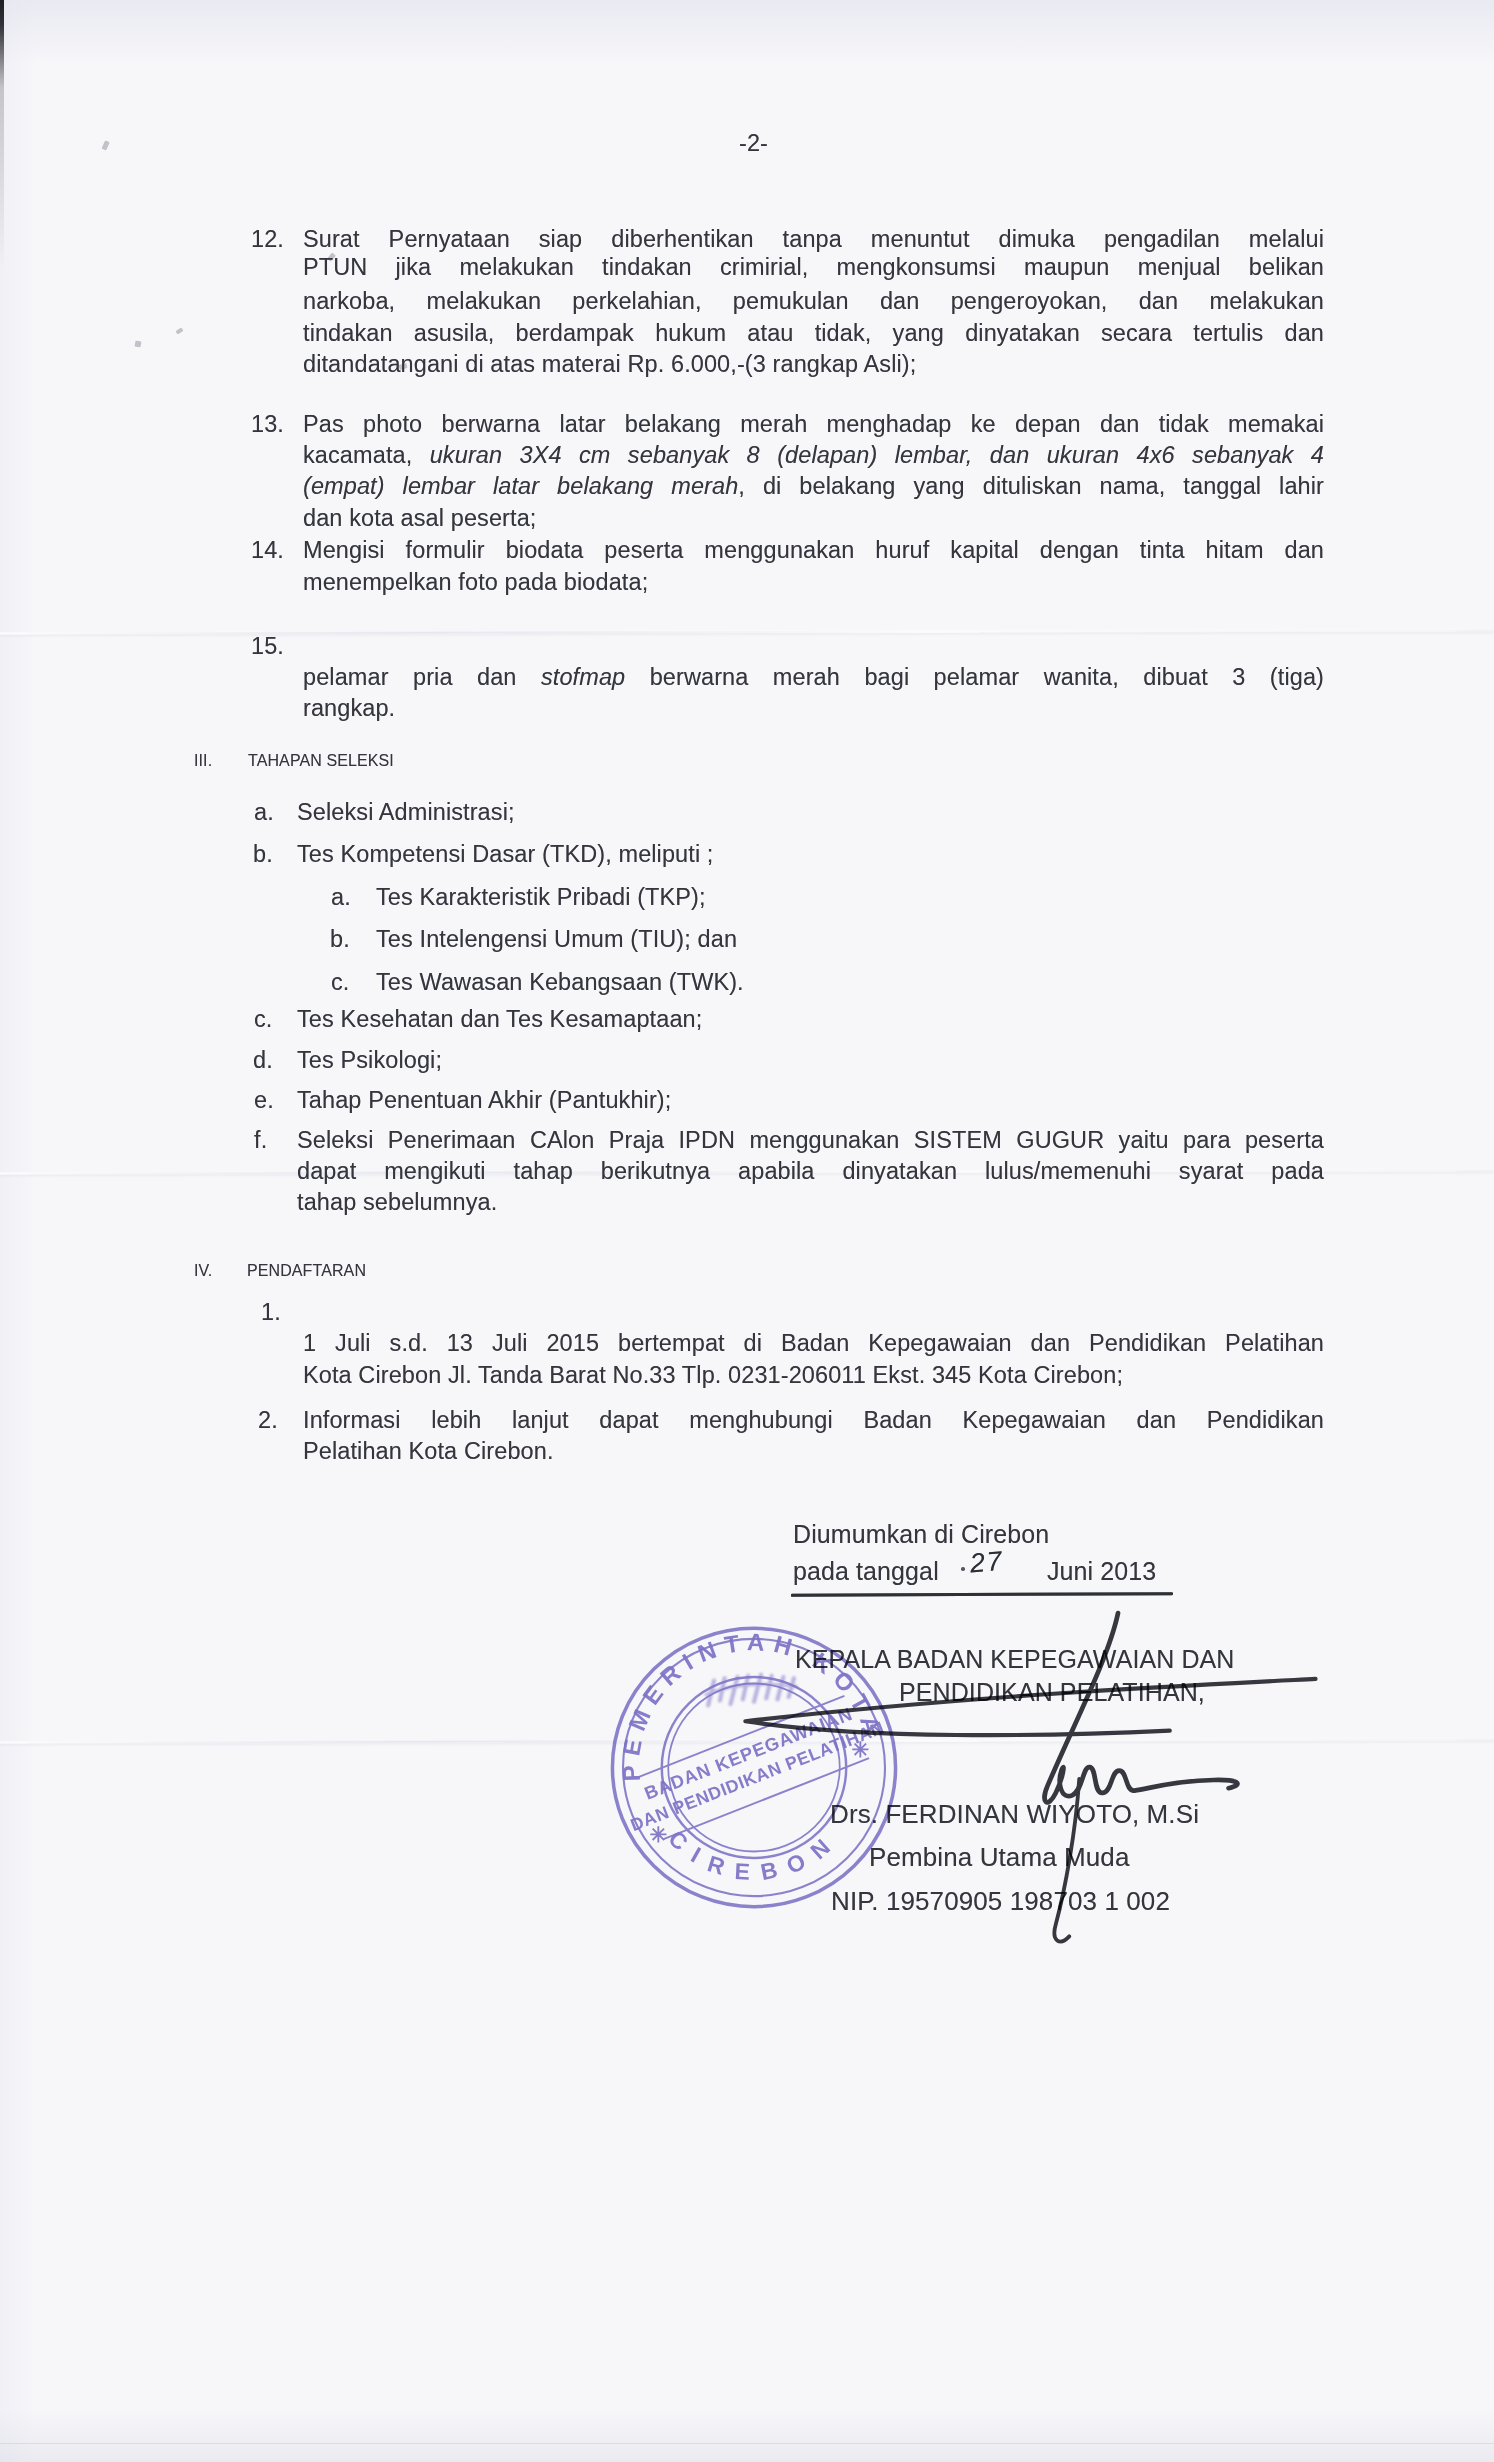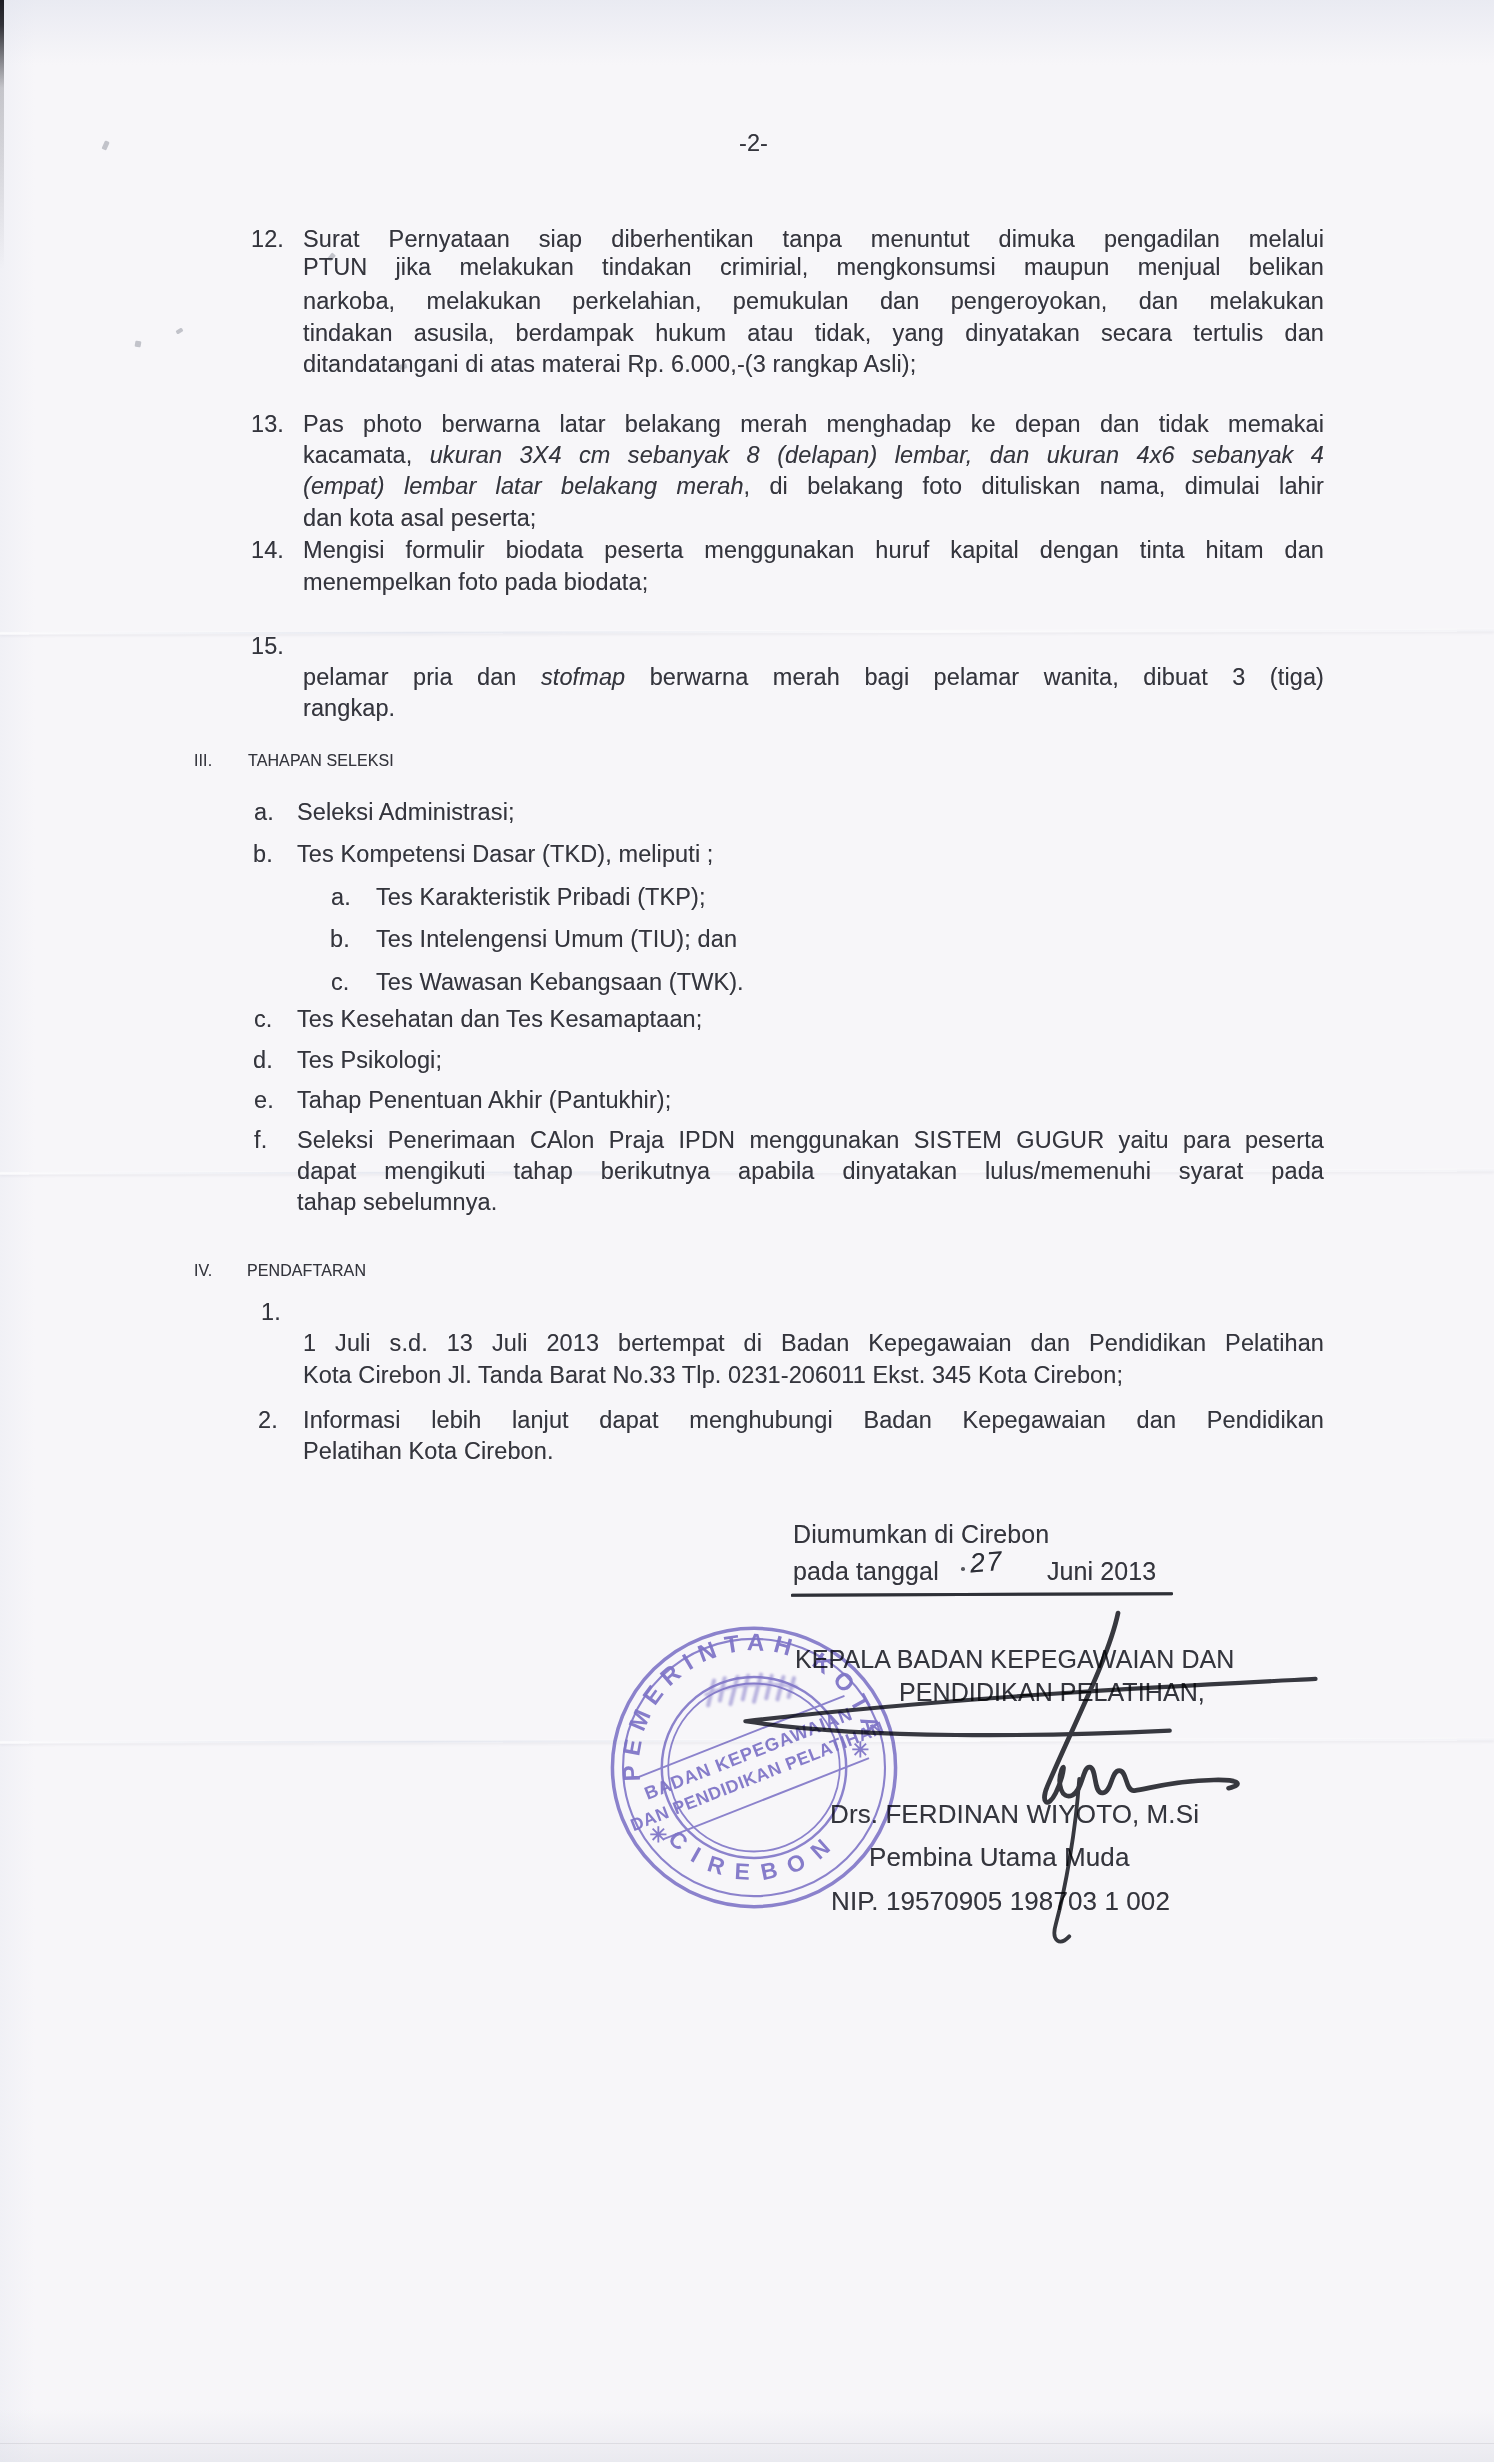--- a/index.html
+++ b/index.html
@@ -58,21 +58,21 @@
   <div class="num" style="left:251px;top:226px">12.</div>
   <div class="t j" style="left:303px;top:226px;width:1021px">Surat Pernyataan siap diberhentikan tanpa menuntut dimuka pengadilan melalui</div>
   <div class="t j" style="left:303px;top:254px;width:1021px">PTUN jika melakukan tindakan crimirial, mengkonsumsi maupun menjual belikan</div>
   <div class="t j" style="left:303px;top:288px;width:1021px">narkoba, melakukan perkelahian, pemukulan dan pengeroyokan, dan melakukan</div>
   <div class="t j" style="left:303px;top:320px;width:1021px">tindakan asusila, berdampak hukum atau tidak, yang dinyatakan secara tertulis dan</div>
   <div class="t" style="left:303px;top:351px">ditandatangani di atas materai Rp. 6.000,-(3 rangkap Asli);</div>
 
   <div class="num" style="left:251px;top:411px">13.</div>
   <div class="t j" style="left:303px;top:411px;width:1021px">Pas photo berwarna latar belakang merah menghadap ke depan dan tidak memakai</div>
   <div class="t j" style="left:303px;top:442px;width:1021px"><span>kacamata, </span><span class="it">ukuran 3X4 cm sebanyak 8 (delapan) lembar, dan ukuran 4x6 sebanyak 4</span></div>
-  <div class="t j" style="left:303px;top:473px;width:1021px"><span class="it">(empat) lembar latar belakang merah</span><span>, di belakang foto dituliskan nama, dimulai lahir</span></div>
+  <div class="t j" style="left:303px;top:473px;width:1021px"><span class="it">(empat) lembar latar belakang merah</span><span>, di belakang yang dituliskan nama, tanggal lahir</span></div>
   <div class="t" style="left:303px;top:505px">dan kota asal peserta;</div>
 
   <div class="num" style="left:251px;top:537px">14.</div>
   <div class="t j" style="left:303px;top:537px;width:1021px">Mengisi formulir biodata peserta menggunakan huruf kapital dengan tinta hitam dan</div>
   <div class="t" style="left:303px;top:569px">menempelkan foto pada biodata;</div>
 
   <div class="num" style="left:251px;top:633px">15.</div>
   <div class="t j" style="left:303px;top:664px;width:1021px"><span>pelamar pria dan </span><span class="it">stofmap</span><span> berwarna merah bagi pelamar wanita, dibuat 3 (tiga)</span></div>
   <div class="t" style="left:303px;top:695px">rangkap.</div>
 
@@ -105,21 +105,21 @@
 
   <div class="num" style="left:254px;top:1127px">f.</div>
   <div class="t j" style="left:297px;top:1127px;width:1027px"><span>Seleksi Penerimaan CAlon Praja IPDN menggunakan </span><span class="b">SISTEM GUGUR</span><span> yaitu para peserta</span></div>
   <div class="t j" style="left:297px;top:1158px;width:1027px">dapat mengikuti tahap berikutnya apabila dinyatakan lulus/memenuhi syarat pada</div>
   <div class="t" style="left:297px;top:1189px">tahap sebelumnya.</div>
 
   <div class="t heading" style="left:194px;top:1262px">IV.</div>
   <div class="t heading" style="left:247px;top:1262px">PENDAFTARAN</div>
 
   <div class="num" style="left:261px;top:1299px">1.</div>
-  <div class="t j" style="left:303px;top:1330px;width:1021px"><span class="b">1 Juli s.d. 13 Juli 2013</span><span> bertempat di Badan Kepegawaian dan Pendidikan Pelatihan</span></div>
+  <div class="t j" style="left:303px;top:1330px;width:1021px"><span class="b">1 Juli s.d. 13 Juli 2015</span><span> bertempat di Badan Kepegawaian dan Pendidikan Pelatihan</span></div>
   <div class="t" style="left:303px;top:1362px">Kota Cirebon Jl. Tanda Barat No.33 Tlp. 0231-206011 Ekst. 345 Kota Cirebon;</div>
 
   <div class="num" style="left:258px;top:1407px">2.</div>
   <div class="t j" style="left:303px;top:1407px;width:1021px">Informasi lebih lanjut dapat menghubungi Badan Kepegawaian dan Pendidikan</div>
   <div class="t" style="left:303px;top:1438px">Pelatihan Kota Cirebon.</div>
 
   <div class="t close42" style="left:793px;top:1520px">Diumumkan di Cirebon</div>
   <div class="t close42" style="left:793px;top:1557px">pada tanggal</div>
   <div class="hand-dot" style="left:961px;top:1567px"></div>
   <div class="handwrite" style="left:970px;top:1547px">27</div>

